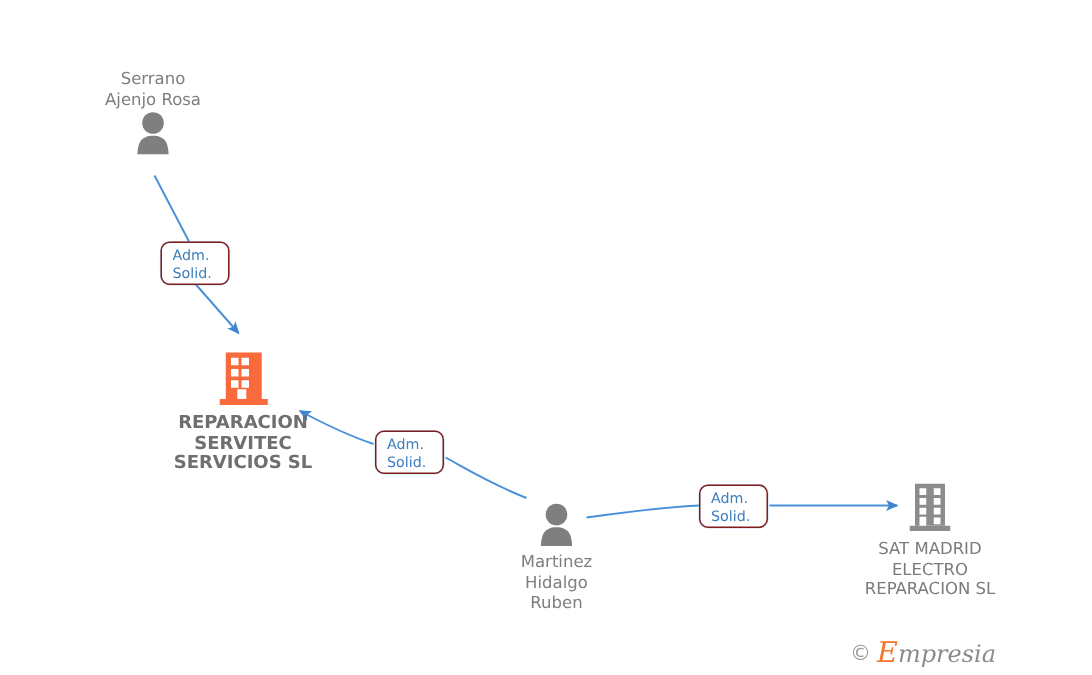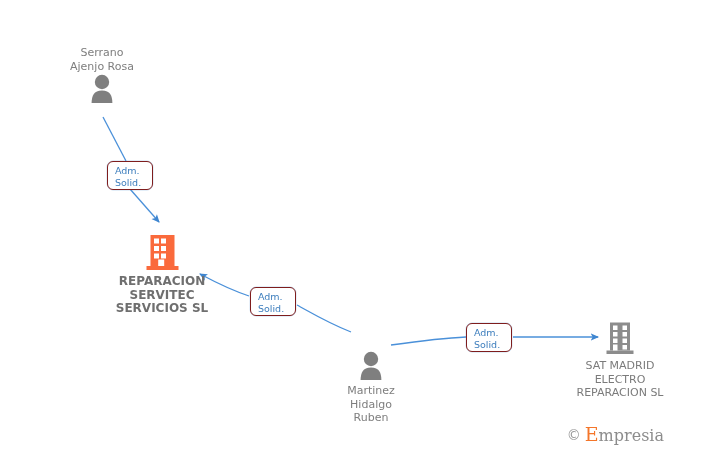--- a/index.html
+++ b/index.html
@@ -71,20 +71,21 @@
     gap: 4px;
     user-select: none;
   }
   #watermark .copy {
     color: #9a9a9a;
     font-size: 14px;
     line-height: 14px;
   }
   #watermark .brand {
     font-family: "DejaVu Serif", "Liberation Serif", serif;
+    font-style: italic;
     font-size: 16px;
     line-height: 16px;
     color: #8c8c8c;
     text-align: right;
   }
   #watermark .brand .cap {
     color: #f4762a;
     font-size: 19px;
   }
 </style>
@@ -136,21 +137,21 @@
         <rect x="8" y="19.5" width="5" height="5" fill="#ffffff"></rect>
         <rect x="15" y="19.5" width="5" height="5" fill="#ffffff"></rect>
         <rect x="12.2" y="25.5" width="6" height="6.5" fill="#ffffff"></rect>
       </svg>
     </span>
     <div class="node-label company">REPARACION
 SERVITEC
 SERVICIOS SL</div>
   </div>
 
-  <div class="node" style="left:311px; top:350px; width:120px;">
+  <div class="node" style="left:311px; top:334px; width:120px;">
     <span class="icon-wrap">
       <svg width="32" height="30" viewBox="0 0 32 30">
         <circle cx="16" cy="9" r="7.2" fill="#7f7f7f"></circle>
         <path d="M16,17.5 c-8.2,0 -10.2,5.2 -10.4,12.5 h20.8 c-0.2,-7.3 -2.2,-12.5 -10.4,-12.5 z" fill="#7f7f7f"></path>
       </svg>
     </span>
     <div class="node-label person">Martinez
 Hidalgo
 Ruben</div>
   </div>

